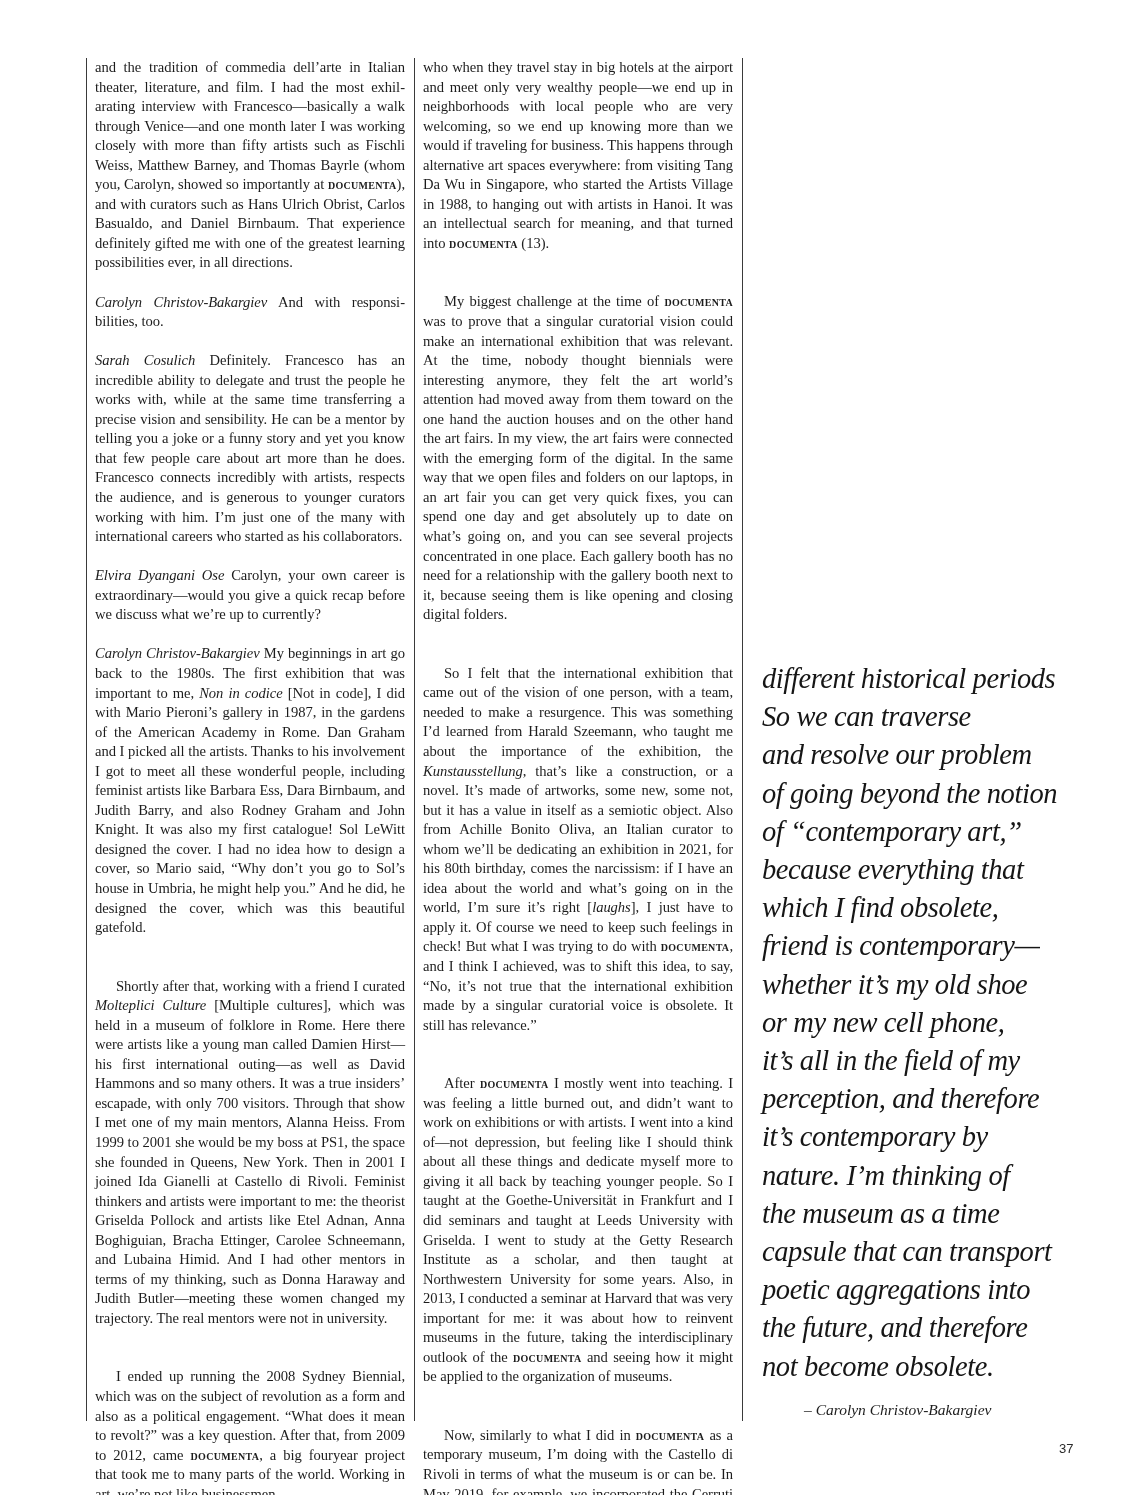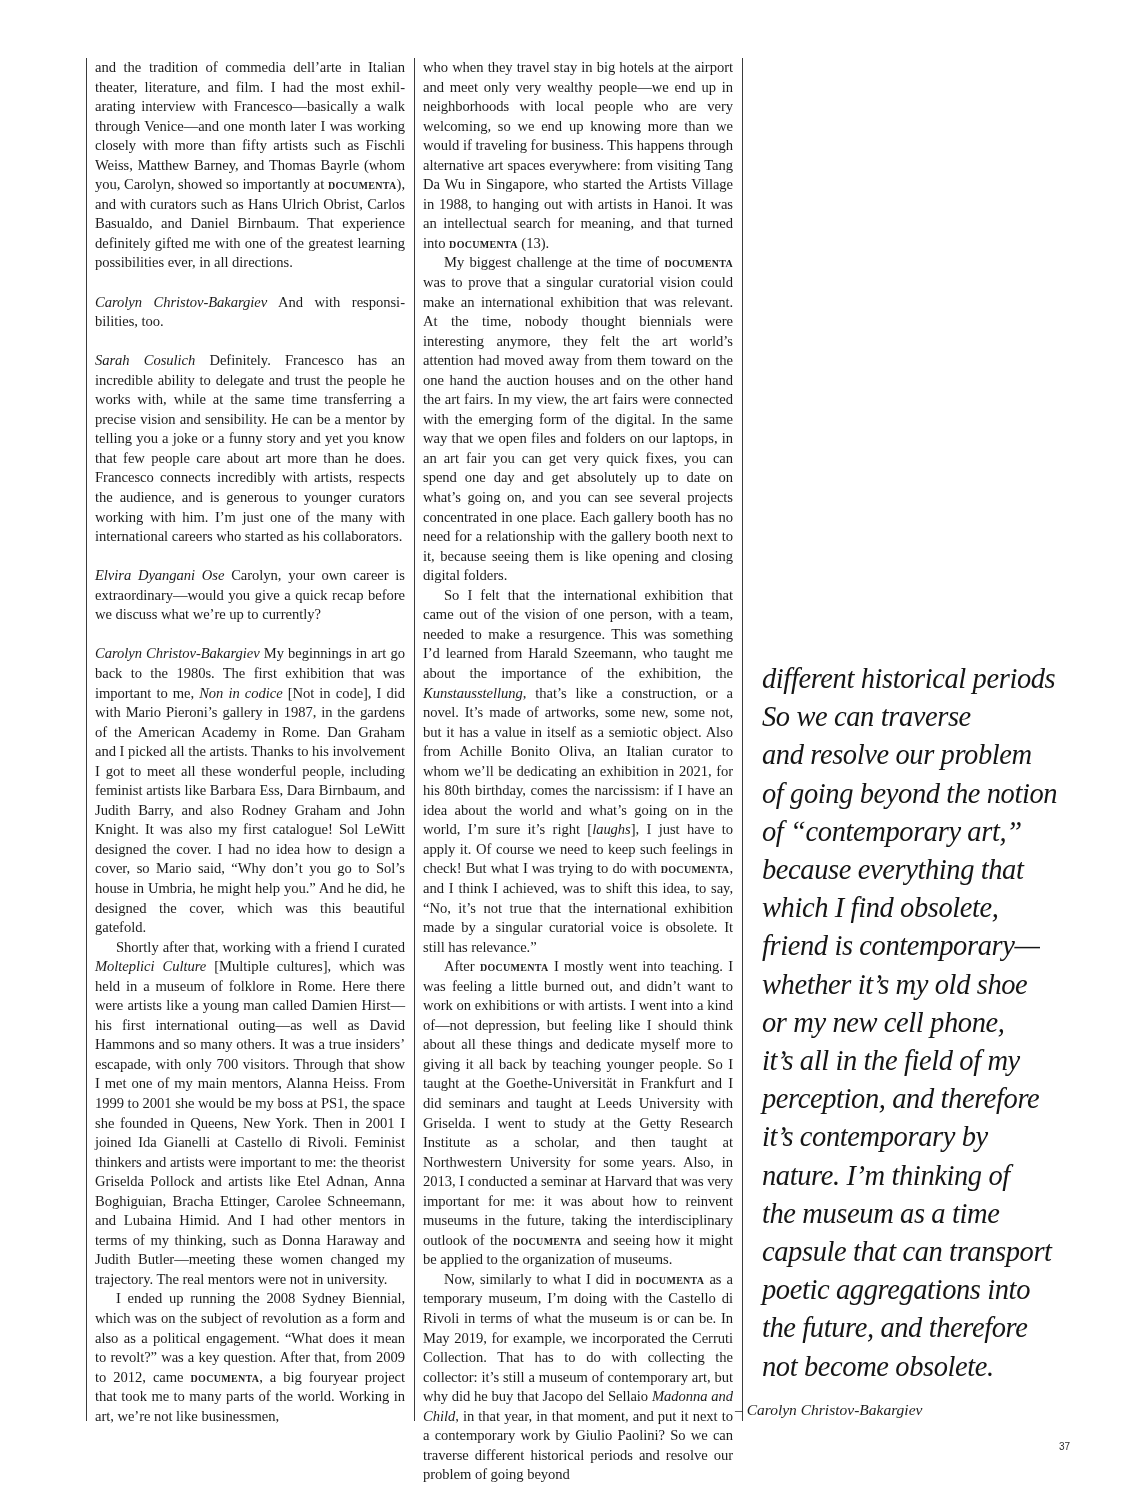--- a/index.html
+++ b/index.html
@@ -21,53 +21,53 @@
     width: 1px;
     background: #3a3a3a;
     top: 58px;
     height: 1363px;
   }
   .rule-1 { left: 86px; }
   .rule-2 { left: 414px; }
   .rule-3 { left: 742px; }
   .col p { margin: 0; }
   .col p.gap { margin-top: 19.55px; }
-  .col p.indent { text-indent: 21px; }
+  .col p.indent { text-indent: 21px; margin-top: 39px; }
   .speaker { font-style: italic; }
   .sc { font-variant: small-caps; letter-spacing: 0.3px; font-weight: bold; }
   .em { font-style: italic; }
   .pullquote {
     position: absolute;
     left: 762px;
     top: 660px;
     width: 310px;
     font-family: "Liberation Serif", "DejaVu Serif", serif;
     font-style: italic;
     font-size: 28.5px;
     line-height: 38.2px;
     letter-spacing: -0.4px;
     color: #161616;
   }
   .pullquote .line { display: block; white-space: nowrap; }
   .attribution {
     position: absolute;
-    left: 735px;
+    left: 804px;
     top: 1401px;
     font-family: "Liberation Serif", "DejaVu Serif", serif;
     font-style: italic;
     font-size: 15.5px;
     color: #1c1c1c;
     white-space: nowrap;
   }
   .page-number {
     position: absolute;
     left: 1059px;
     top: 1441px;
     font-family: "Liberation Sans", "DejaVu Sans", sans-serif;
-    font-size: 10px;
+    font-size: 13px;
     color: #2a2a2a;
   }
 </style>
 </head>
 <body>
 
 <div class="rule rule-1"></div>
 <div class="rule rule-2"></div>
 <div class="rule rule-3"></div>
 

